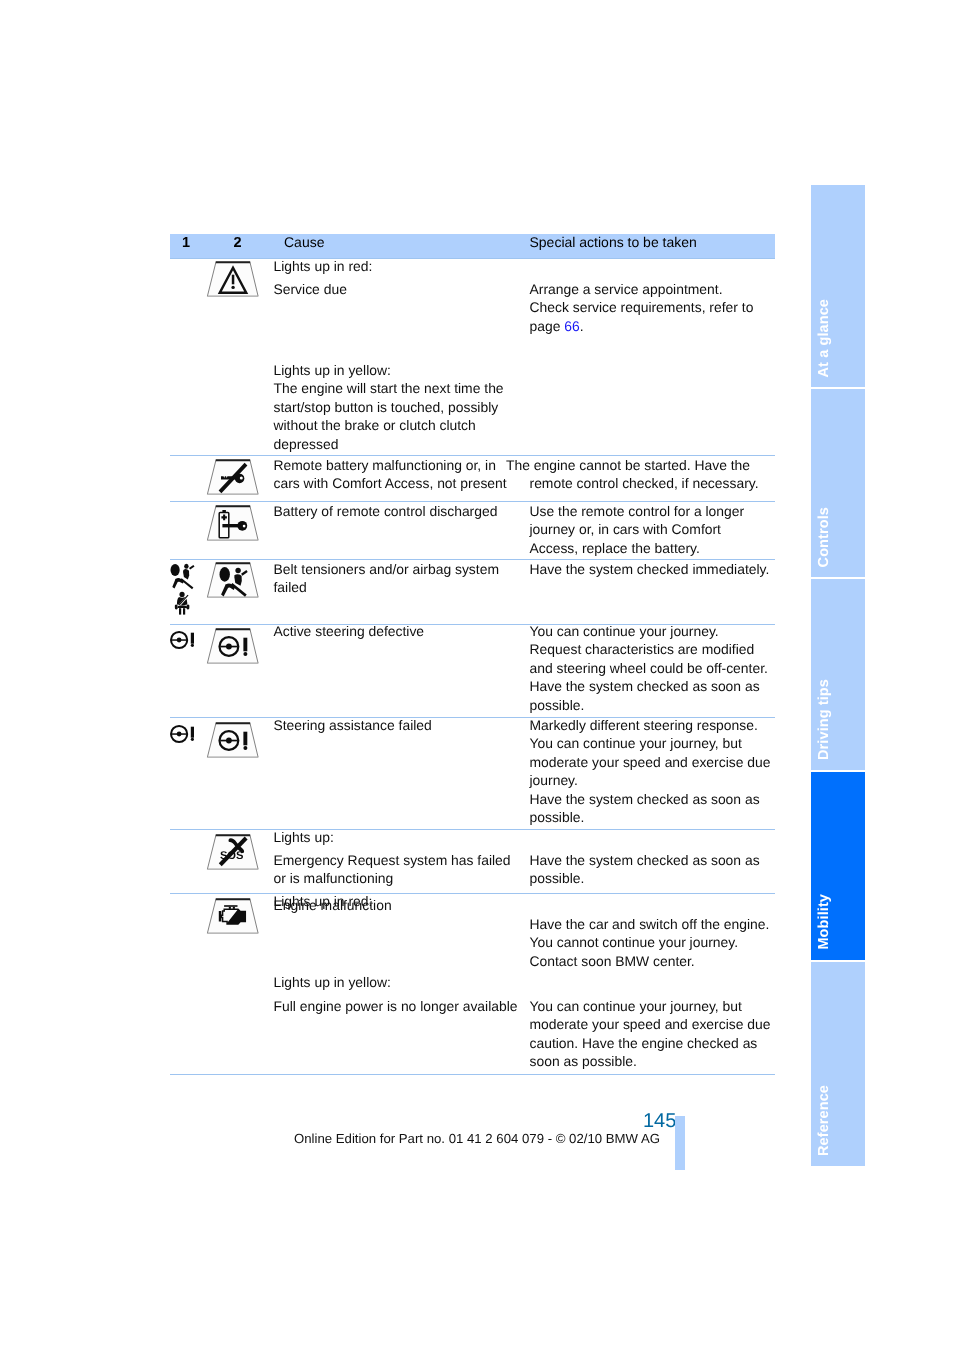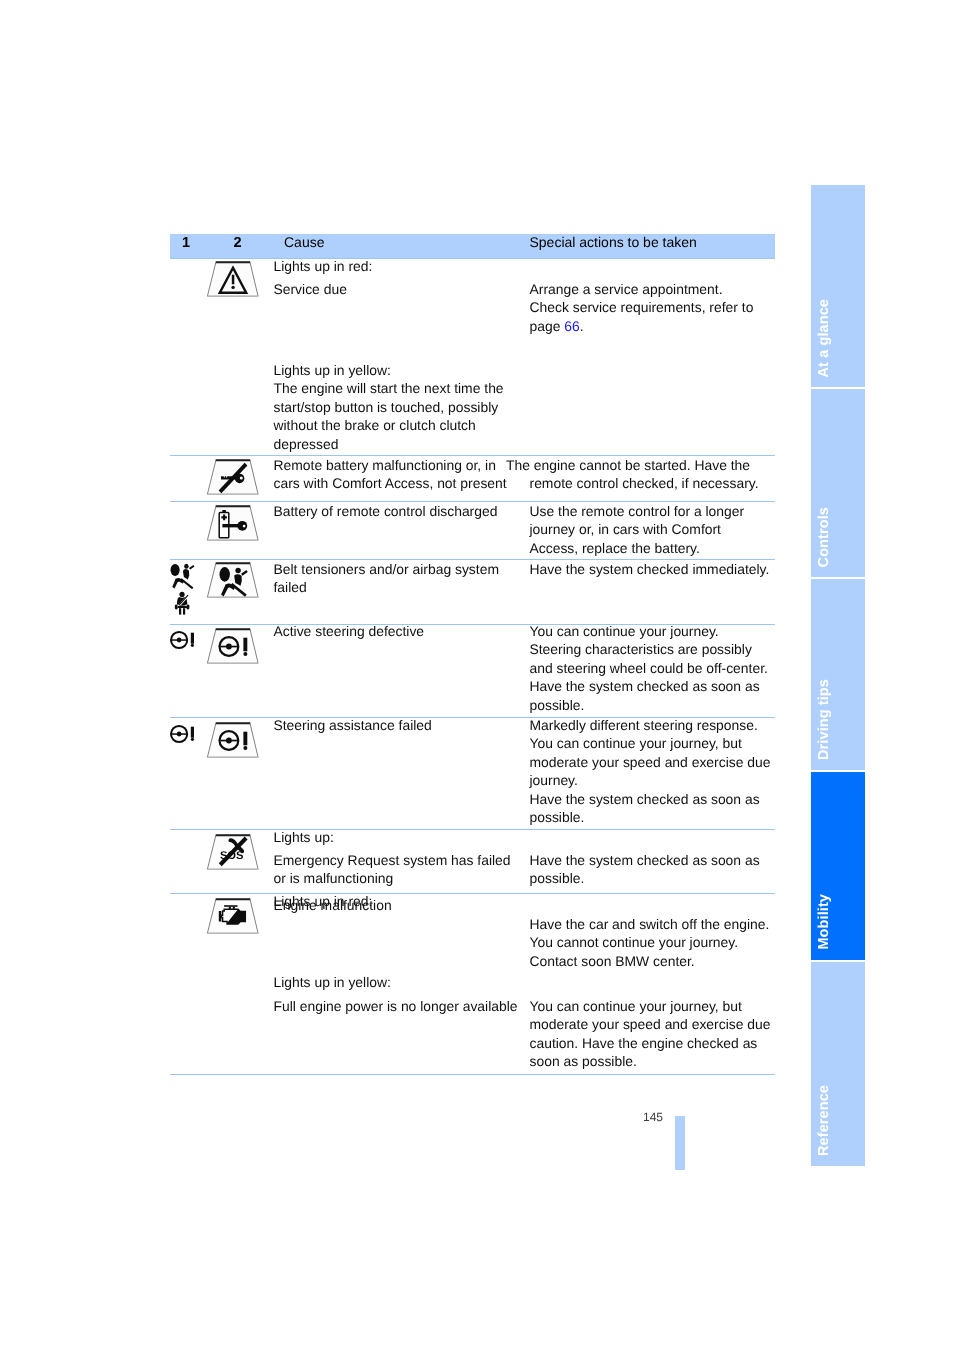--- a/index.html
+++ b/index.html
@@ -32,21 +32,21 @@
   .txt{position:absolute;font-size:13.9px;line-height:18.6px;color:#101010;
        white-space:pre;letter-spacing:0px;}
   .lnk{color:#1515f5;}
   .icn{position:absolute;}
   svg{display:block;overflow:visible;}
   .lamp{fill:#fcfcfc;stroke:#6a6a6a;stroke-width:0.85;}
   .lamptop{stroke:#1f1f1f;stroke-width:2.0;fill:none;}
   .lampbot{stroke:#c2c2c2;stroke-width:1.0;fill:none;}
 
   
-  .pgnum{position:absolute;font-size:12px;color:#404040;}
+  .pgnum{position:absolute;font-size:20px;color:#0369a1;}
   .credit{position:absolute;font-size:13.2px;color:#111;white-space:nowrap;}
   .ftbar{position:absolute;background:#afd0fd;}
 </style>
 </head>
 <body>
 
 <div class="page">
 
   <div class="sidetabs">
     <div class="tab" style="top:0;height:202px">
@@ -210,21 +210,21 @@
         <circle cx="24.9" cy="20.5" r="9.4" fill="none" stroke="#0d0d0d" stroke-width="2.2"></circle>
         <rect x="16.3" y="19.7" width="17.3" height="1.7"></rect>
         <circle cx="24.9" cy="20.5" r="2.9"></circle>
         <rect x="39.4" y="11.7" width="3.9" height="13.6"></rect>
         <circle cx="41.4" cy="28.1" r="2.0"></circle>
       </g>
     </svg>
   </div>
   <div class="txt" style="left:273.5px;top:621.5px">Active steering defective</div>
   <div class="txt" style="left:529.5px;top:621.5px">You can continue your journey.</div>
-  <div class="txt" style="left:529.5px;top:640.0px">Steering characteristics are possibly</div>
+  <div class="txt" style="left:529.5px;top:640.0px">Request characteristics are modified</div>
   <div class="txt" style="left:529.5px;top:658.5px">and steering wheel could be off-center.</div>
   <div class="txt" style="left:529.5px;top:677.0px">Have the system checked as soon as</div>
   <div class="txt" style="left:529.5px;top:695.5px">possible.</div>
 
   <div class="icn" style="left:168px;top:724px">
     <svg width="34" height="24" viewBox="0 0 34 24">
       <g fill="#0d0d0d">
         <circle cx="11.1" cy="10.0" r="8.1" fill="none" stroke="#0d0d0d" stroke-width="2.0"></circle>
         <rect x="3.4" y="9.3" width="15.4" height="1.5"></rect>
         <circle cx="11.1" cy="10.0" r="2.4"></circle>
@@ -295,14 +295,15 @@
   <div class="txt" style="left:529.5px;top:914.5px">Have the car and switch off the engine.</div>
   <div class="txt" style="left:529.5px;top:933.0px">You cannot continue your journey.</div>
   <div class="txt" style="left:529.5px;top:951.5px">Contact soon BMW center.</div>
   <div class="txt" style="left:529.5px;top:996.5px">You can continue your journey, but</div>
   <div class="txt" style="left:529.5px;top:1015.0px">moderate your speed and exercise due</div>
   <div class="txt" style="left:529.5px;top:1033.5px">caution. Have the engine checked as</div>
   <div class="txt" style="left:529.5px;top:1052.0px">soon as possible.</div>
 
   <div class="pgnum" style="left:643px;top:1110px">145</div>
   <div class="ftbar" style="left:675px;top:1116px;width:9.5px;height:54px"></div>
+  <div class="credit" style="left:294px;top:1131px">Online Edition for Part no. 01 41 2 604 079 - © 02/10 BMW AG</div>
 
 </div>
 
 </body></html>

